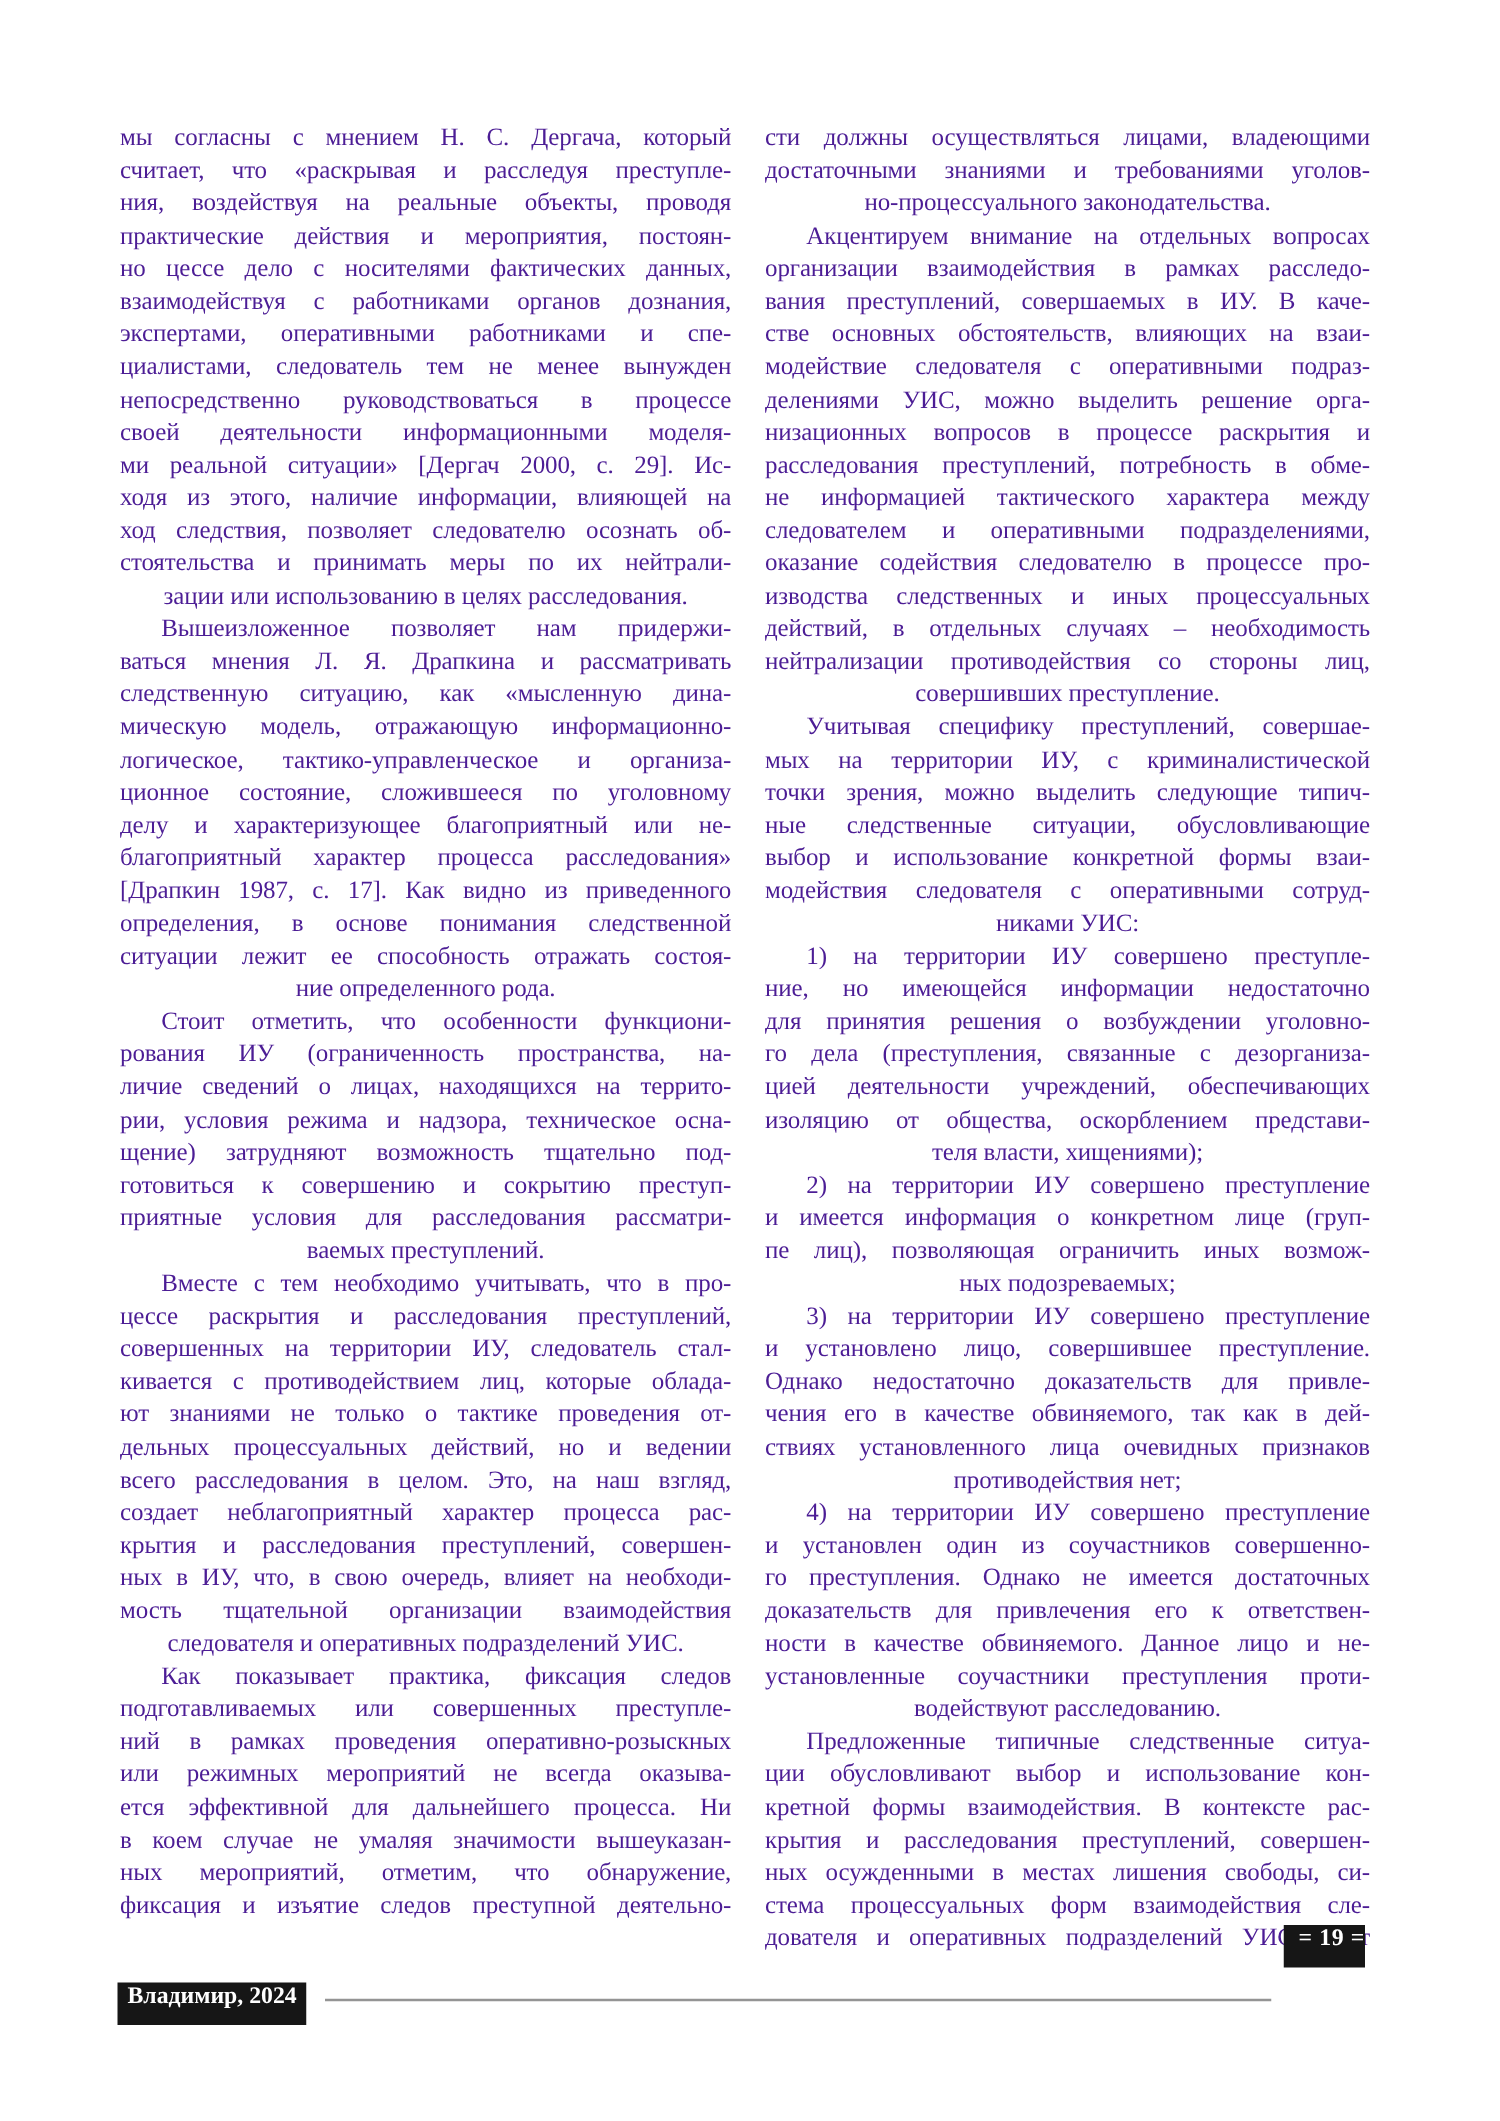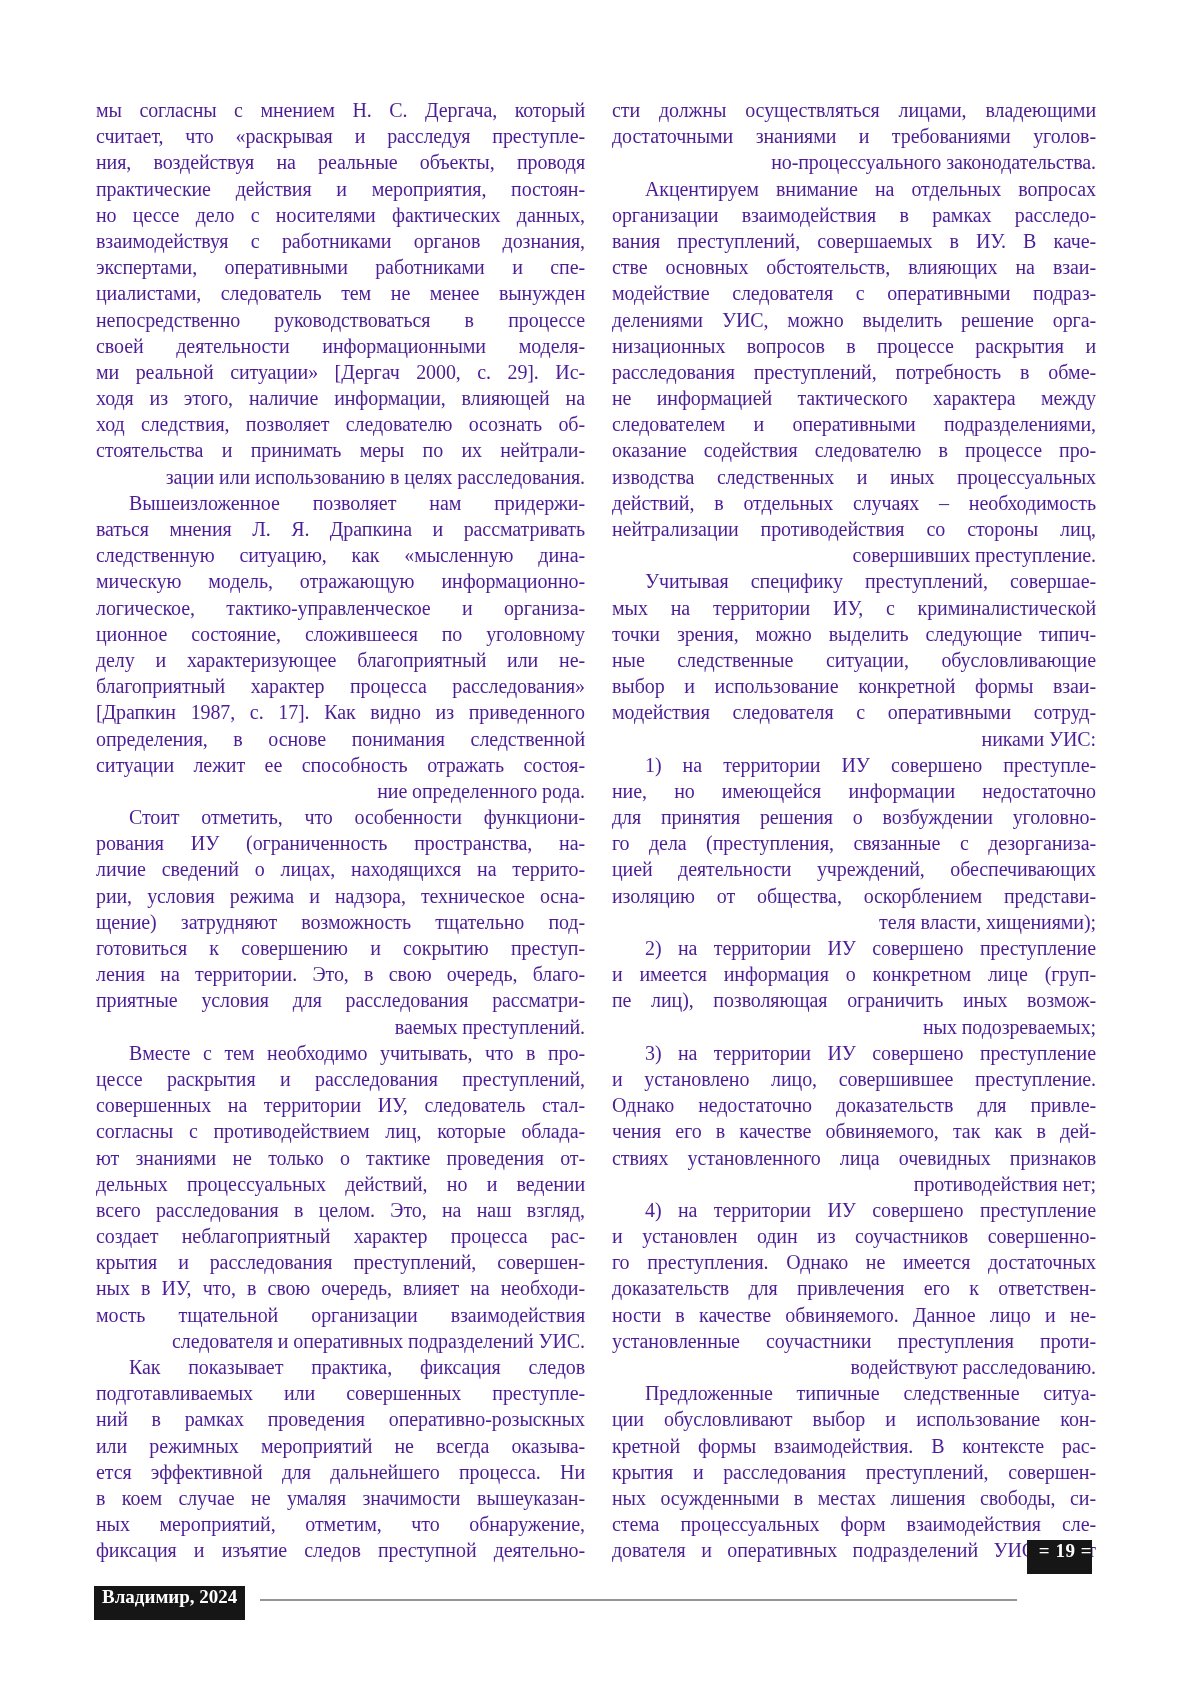--- a/index.html
+++ b/index.html
@@ -31,21 +31,21 @@
   .col-right { left: 612px; width: 484px; }
   .para { margin: 0; }
   .line {
     text-align: justify;
     text-align-last: justify;
     max-height: 26.2px;
     overflow: hidden;
   }
   .line.indent { padding-left: 33px; }
   .line.para-end {
-    text-align: right;
+    text-align: center;
     text-align-last: auto;
   }
   .footer-box {
     position: absolute;
     background: #161616;
     color: #ffffff;
     font-weight: bold;
     font-size: 19px;
     height: 34px;
     line-height: 22px;
@@ -108,29 +108,28 @@
         <div class="line">ситуации лежит ее способность отражать состоя-</div>
         <div class="line para-end">ние определенного рода.</div>
       </div>
       <div class="para">
         <div class="line indent">Стоит отметить, что особенности функциони-</div>
         <div class="line">рования ИУ (ограниченность пространства, на-</div>
         <div class="line">личие сведений о лицах, находящихся на террито-</div>
         <div class="line">рии, условия режима и надзора, техническое осна-</div>
         <div class="line">щение) затрудняют возможность тщательно под-</div>
         <div class="line">готовиться к совершению и сокрытию преступ-</div>
-        <div class="line">ления на территории. Это, в свою очередь, благо-</div>
         <div class="line">приятные условия для расследования рассматри-</div>
         <div class="line para-end">ваемых преступлений.</div>
       </div>
       <div class="para">
         <div class="line indent">Вместе с тем необходимо учитывать, что в про-</div>
         <div class="line">цессе раскрытия и расследования преступлений,</div>
         <div class="line">совершенных на территории ИУ, следователь стал-</div>
-        <div class="line">согласны с противодействием лиц, которые облада-</div>
+        <div class="line">кивается с противодействием лиц, которые облада-</div>
         <div class="line">ют знаниями не только о тактике проведения от-</div>
         <div class="line">дельных процессуальных действий, но и ведении</div>
         <div class="line">всего расследования в целом. Это, на наш взгляд,</div>
         <div class="line">создает неблагоприятный характер процесса рас-</div>
         <div class="line">крытия и расследования преступлений, совершен-</div>
         <div class="line">ных в ИУ, что, в свою очередь, влияет на необходи-</div>
         <div class="line">мость тщательной организации взаимодействия</div>
         <div class="line para-end">следователя и оперативных подразделений УИС.</div>
       </div>
       <div class="para">

